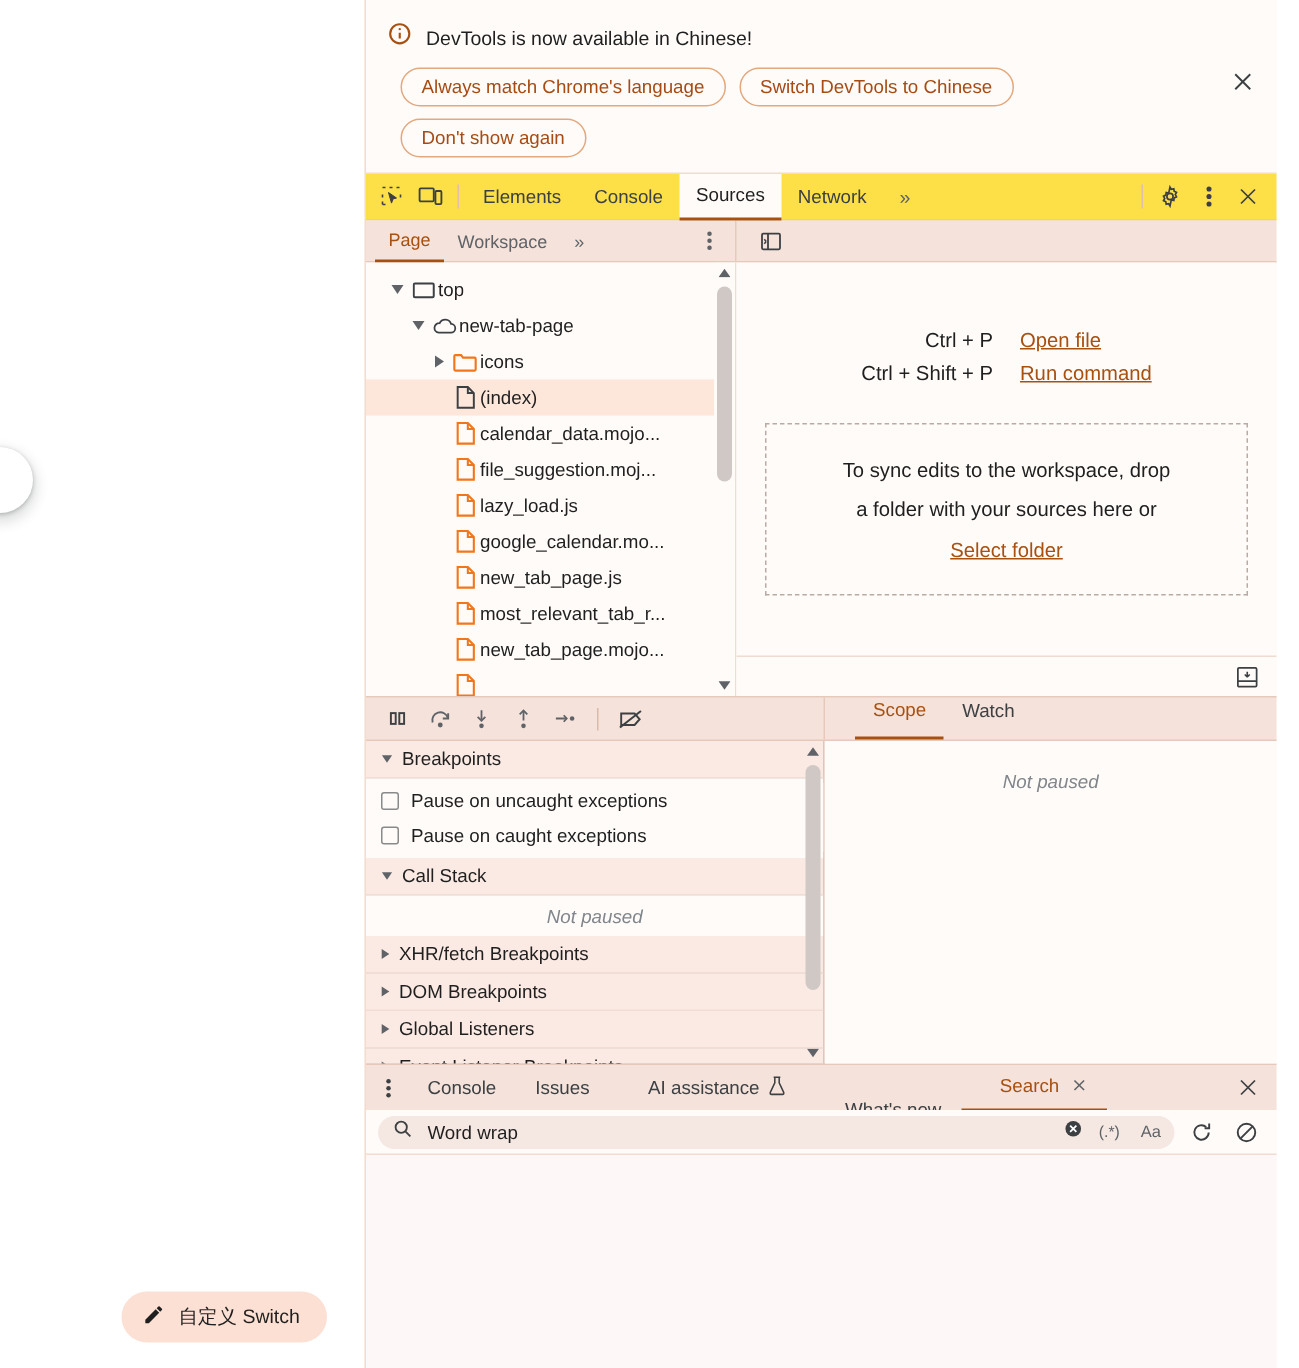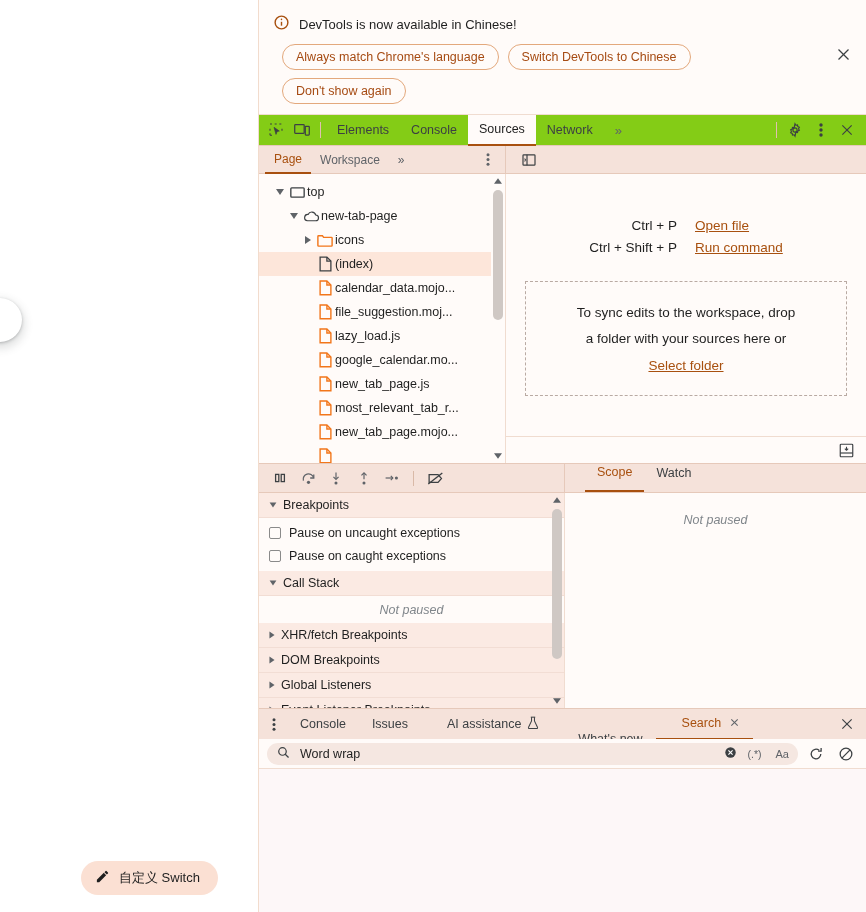--- a/index.html
+++ b/index.html
@@ -29,21 +29,21 @@
     display: flex; align-items: center; gap: 9px;
     background: #fbe0d3; border-radius: 17px;
     font-size: 13px; color: #1f1f1f;
     white-space: nowrap;
     cursor: pointer;
   }
   .customize-chrome-btn svg { flex: 0 0 auto; }
 
   
   .devtools {
-    position: absolute; left: 258px; top: 0;
+    position: absolute; left: 243px; top: 0;
     width: 608px; height: 912px;
     background: #fdf6f4;
     border-left: 1px solid #f2dccd;
     display: flex; flex-direction: column;
   }
 
   
   .infobar {
     position: relative;
     background: #fffbf9;
@@ -72,21 +72,21 @@
   .infobar-close {
     position: absolute; right: 12px; top: 43px;
     width: 22px; height: 22px; cursor: pointer;
     display: flex; align-items: center; justify-content: center;
   }
 
   
   .tabbar {
     display: flex; align-items: center;
     height: 31px;
-    background: #84cc16;
+    background: #fde047;
     border-bottom: 1px solid #e6c9ba;
     flex: 0 0 auto;
     padding-left: 4px;
   }
   .tb-icon {
     width: 26px; height: 26px;
     display: flex; align-items: center; justify-content: center;
     cursor: pointer;
   }
   .tb-sep { width: 1px; height: 16px; background: #e0bfae; margin: 0 5px; }

